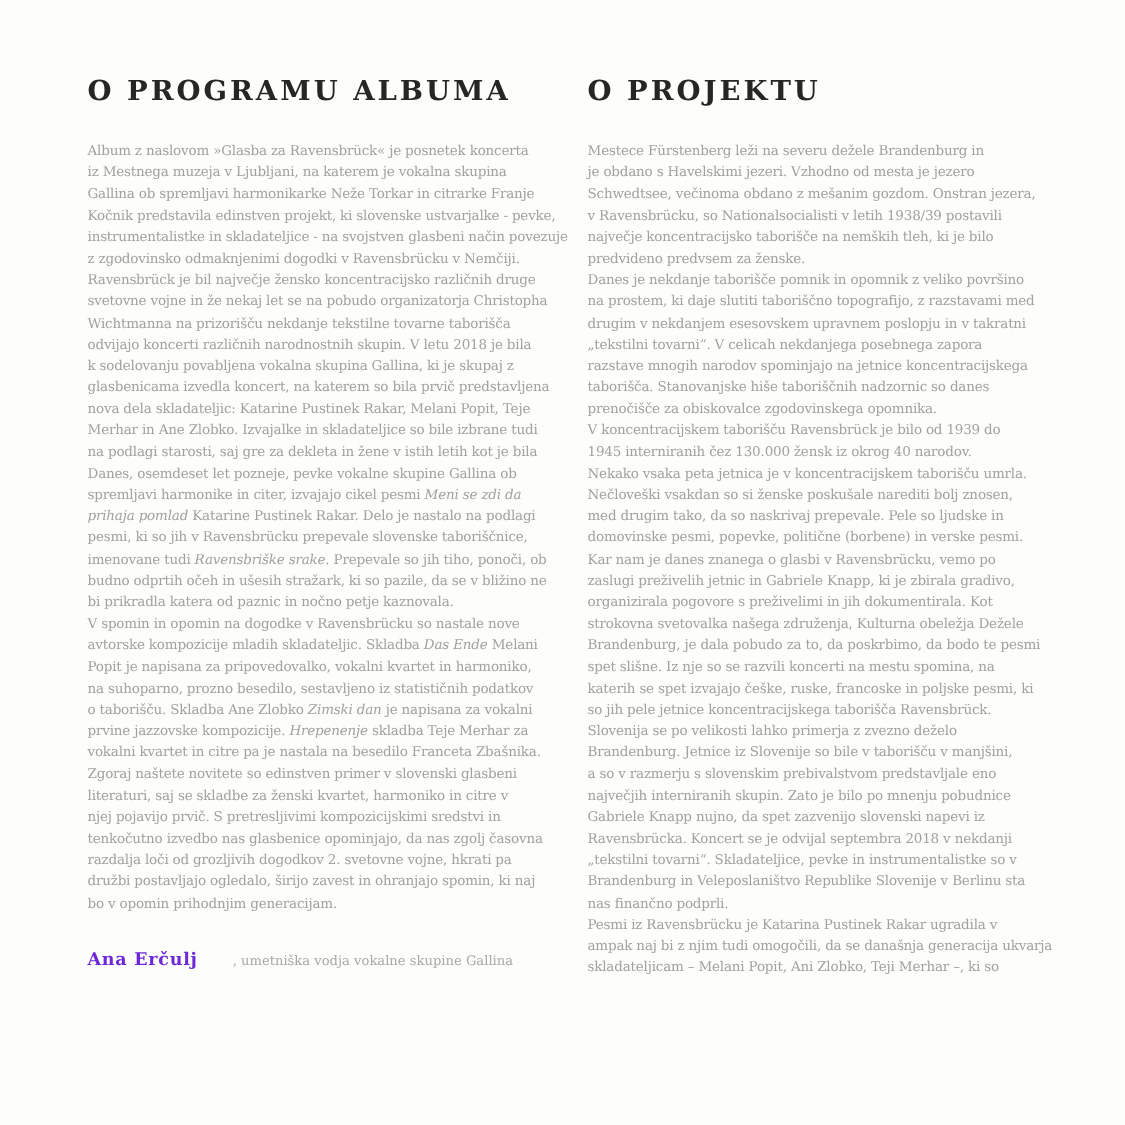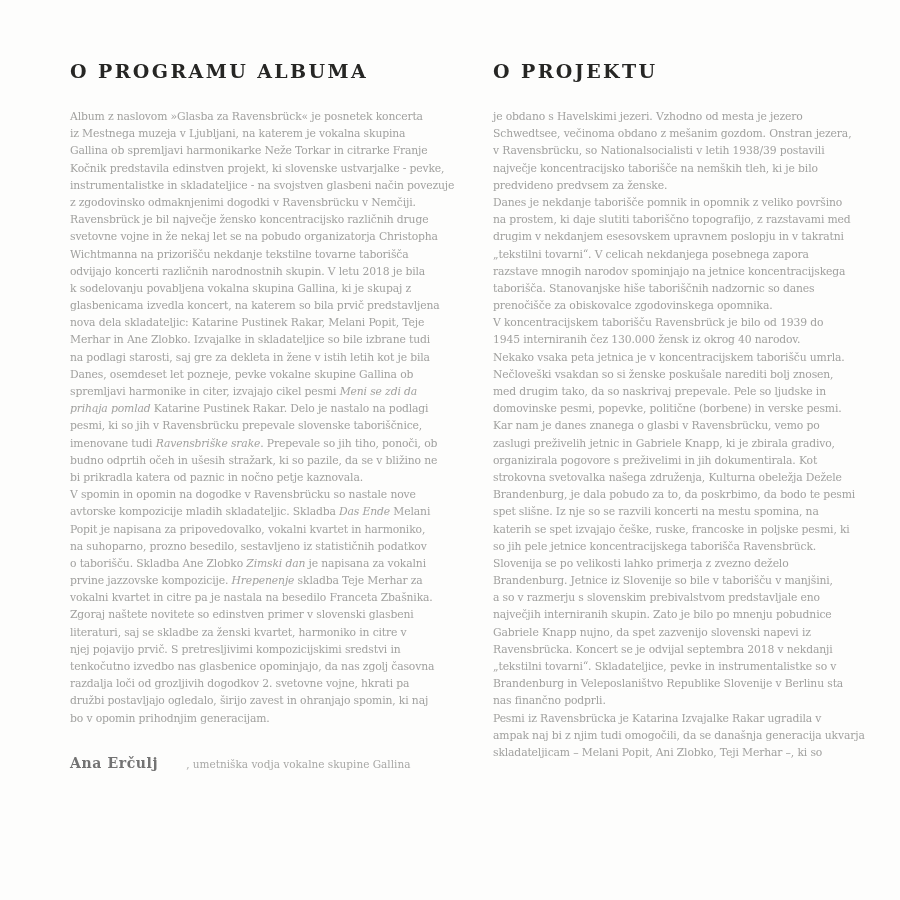--- a/index.html
+++ b/index.html
@@ -16,24 +16,24 @@
   }
   .page {
     position: absolute;
     inset: 0;
   }
   .column {
     position: absolute;
     top: 60px;
   }
   .column.left  { left: 70px;  width: 370px; }
-  .column.right { left: 493px; width: 370px; }
+  .column.right { left: 470px; width: 370px; }
   .section-title {
     font-weight: bold;
-    font-size: 19px;
+    font-size: 22px;
     letter-spacing: 2.4px;
     color: #262624;
     margin: 0 0 20px 0;
     white-space: nowrap;
   }
   .body-lines {
     margin-top: 26px;
   }
   .line {
     font-size: 10.8px;
@@ -47,21 +47,21 @@
     font-style: italic;
   }
   .signature {
     margin-top: 26px;
     white-space: nowrap;
   }
   .signature .sig-name {
     font-weight: bold;
     font-size: 14px;
     letter-spacing: 0.6px;
-    color: #737373;
+    color: #6d28d9;
   }
   .signature .sig-role {
     font-size: 10.5px;
     color: #a8a8a6;
     margin-left: 28px;
   }
 </style>
 </head>
 <body>
 
@@ -108,20 +108,21 @@
         <div class="line">bo v opomin prihodnjim generacijam.</div>
       </div>
     <div class="signature">
       <span class="sig-name">Ana Erčulj</span><span class="sig-role">, umetniška vodja vokalne skupine Gallina</span>
     </div>
   </div>
 
   <div class="column right">
     <h1 class="section-title">O PROJEKTU</h1>
     <div class="body-lines">
+        <div class="line">Mestece Fürstenberg leži na severu dežele Brandenburg in</div>
         <div class="line">je obdano s Havelskimi jezeri. Vzhodno od mesta je jezero</div>
         <div class="line">Schwedtsee, večinoma obdano z mešanim gozdom. Onstran jezera,</div>
         <div class="line">v Ravensbrücku, so Nationalsocialisti v letih 1938/39 postavili</div>
         <div class="line">največje koncentracijsko taborišče na nemških tleh, ki je bilo</div>
         <div class="line">predvideno predvsem za ženske.</div>
         <div class="line">Danes je nekdanje taborišče pomnik in opomnik z veliko površino</div>
         <div class="line">na prostem, ki daje slutiti taboriščno topografijo, z razstavami med</div>
         <div class="line">drugim v nekdanjem esesovskem upravnem poslopju in v takratni</div>
         <div class="line">„tekstilni tovarni“. V celicah nekdanjega posebnega zapora</div>
         <div class="line">razstave mnogih narodov spominjajo na jetnice koncentracijskega</div>
@@ -143,19 +144,19 @@
         <div class="line">so jih pele jetnice koncentracijskega taborišča Ravensbrück.</div>
         <div class="line">Slovenija se po velikosti lahko primerja z zvezno deželo</div>
         <div class="line">Brandenburg. Jetnice iz Slovenije so bile v taborišču v manjšini,</div>
         <div class="line">a so v razmerju s slovenskim prebivalstvom predstavljale eno</div>
         <div class="line">največjih interniranih skupin. Zato je bilo po mnenju pobudnice</div>
         <div class="line">Gabriele Knapp nujno, da spet zazvenijo slovenski napevi iz</div>
         <div class="line">Ravensbrücka. Koncert se je odvijal septembra 2018 v nekdanji</div>
         <div class="line">„tekstilni tovarni“. Skladateljice, pevke in instrumentalistke so v</div>
         <div class="line">Brandenburg in Veleposlaništvo Republike Slovenije v Berlinu sta</div>
         <div class="line">nas finančno podprli.</div>
-        <div class="line">Pesmi iz Ravensbrücka je Katarina Izvajalke Rakar ugradila v</div>
+        <div class="line">Pesmi iz Ravensbrücku je Katarina Pustinek Rakar ugradila v</div>
         <div class="line">ampak naj bi z njim tudi omogočili, da se današnja generacija ukvarja</div>
         <div class="line">skladateljicam – Melani Popit, Ani Zlobko, Teji Merhar –, ki so</div>
       </div>
   </div>
 
 </div>
 
 </body></html>

